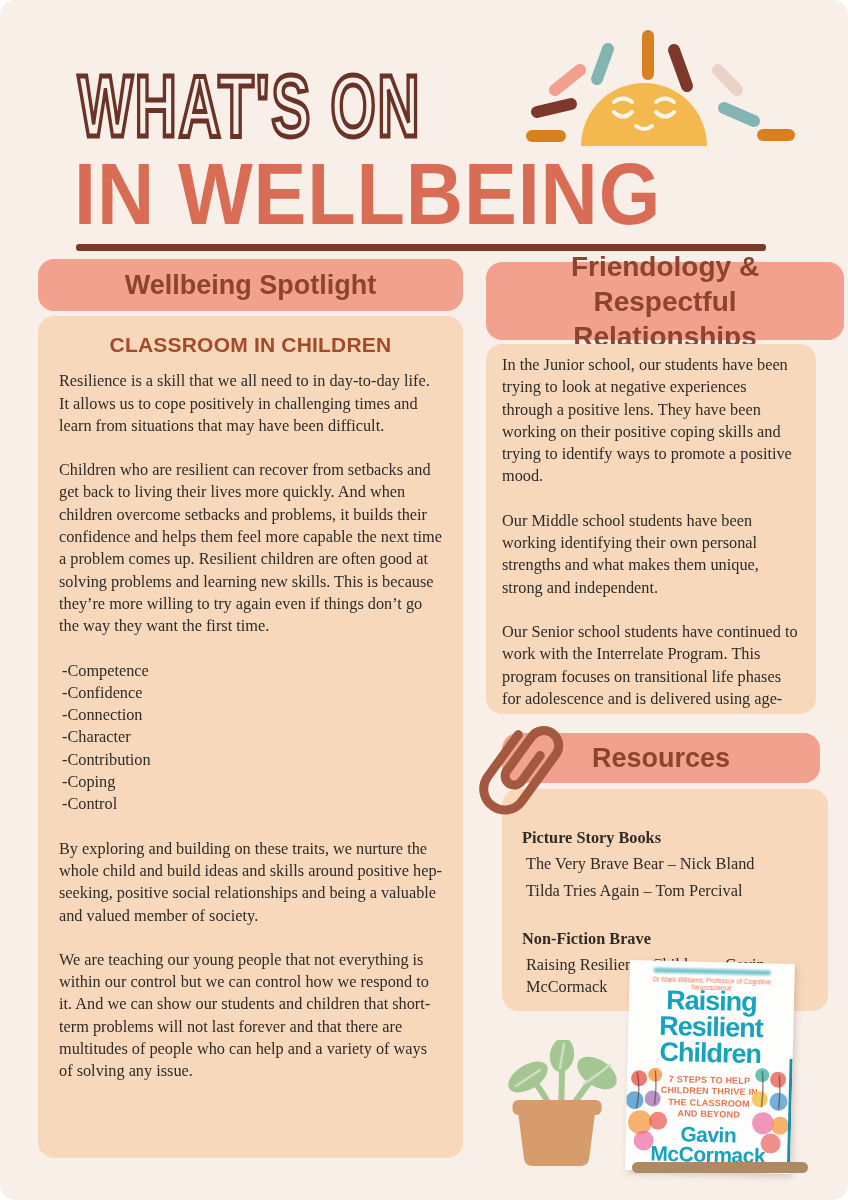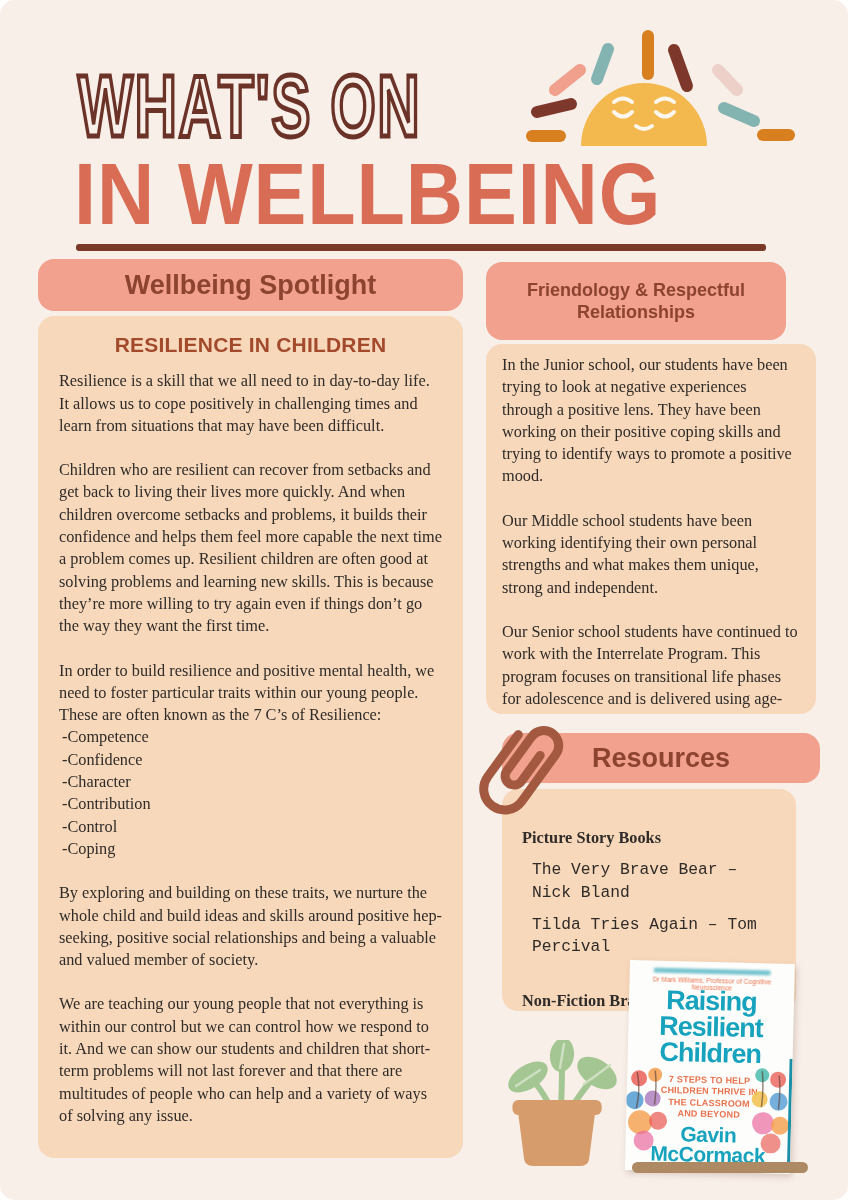--- a/index.html
+++ b/index.html
@@ -36,46 +36,46 @@
   .sun{position:absolute;left:522px;top:28px;width:275px;height:124px;}
 
   
   .pill{
     position:absolute;
     background:#F1A18D;border-radius:16px;
     display:flex;align-items:center;justify-content:center;
     color:#8C4330;font-weight:bold;text-align:center;
   }
   .pill-left{left:38px;top:259px;width:425px;height:52px;font-size:27px;}
-  .pill-right{left:486px;top:262px;width:300px;height:78px;font-size:18px;line-height:1.25;padding:0 14px;box-sizing:border-box;}
+  .pill-right{left:486px;top:262px;width:358px;height:78px;font-size:28px;line-height:1.25;padding:0 14px;box-sizing:border-box;}
   .pill-res{left:502px;top:733px;width:318px;height:50px;font-size:27px;text-align:right;}
 
   .content-box{
     position:absolute;
     background:#F8D8BB;border-radius:16px;
     box-sizing:border-box;
     font-family:"Liberation Serif", serif;
     color:#2E2B28;font-size:16.3px;line-height:22.3px;
     overflow:hidden;
   }
   .box-left{left:38px;top:316px;width:425px;height:842px;padding:14px 21px;}
   .box-right{left:486px;top:344px;width:330px;height:370px;padding:10px 16px;}
-  .box-res{left:502px;top:789px;width:294px;height:222px;padding:38px 20px 10px 20px;}
+  .box-res{left:502px;top:789px;width:326px;height:222px;padding:38px 20px 10px 20px;}
 
   .section-heading{
     font-family:"Liberation Sans", sans-serif;
     text-align:center;color:#A34A2C;font-weight:bold;
     font-size:21px;margin:4px 0 14px 0;letter-spacing:0.2px;
   }
   p.body{margin:0 0 22px 0;}
   p.body:last-child{margin-bottom:0;}
   .trait{margin:0;}
   .traits-wrap{margin:0 0 22px 3px;}
   .res-head{font-weight:bold;margin:0;}
-  .res-item{margin:10px;font-family:Liberation Mono, monospace;}
+  .res-item{margin:4px;}
   .res-gap{height:22px;}
 
   
   .paperclip{
     position:absolute;left:477px;top:708px;width:80px;height:118px;
     transform:rotate(36deg);transform-origin:center;
   }
 
   
   .plant{position:absolute;left:498px;top:1040px;width:132px;height:130px;}
@@ -151,31 +151,31 @@
     </g>
   </svg>
 
   <div class="divider"></div>
 
   <div class="pill pill-left">
     <span>Wellbeing Spotlight</span>
   </div>
 
   <div class="content-box box-left">
-    <div class="section-heading">RESILIENCE IN CHILDREN</div>
+    <div class="section-heading">CLASSROOM IN CHILDREN</div>
     <p class="body">Resilience is a skill that we all need to in day-to-day life. It allows us to cope positively in challenging times and learn from situations that may have been difficult.</p>
     <p class="body">Children who are resilient can recover from setbacks and get back to living their lives more quickly. And when children overcome setbacks and problems, it builds their confidence and helps them feel more capable the next time a problem comes up. Resilient children are often good at solving problems and learning new skills. This is because they’re more willing to try again even if things don’t go the way they want the first time.</p>
-    <p class="body" style="margin-bottom:0">In order to build resilience and positive mental health, we need to foster particular traits within our young people. These are often known as the 7 C’s of Resilience:</p>
     <div class="traits-wrap">
       <div class="trait">-Competence</div>
       <div class="trait">-Confidence</div>
+      <div class="trait">-Connection</div>
       <div class="trait">-Character</div>
       <div class="trait">-Contribution</div>
+      <div class="trait">-Coping</div>
       <div class="trait">-Control</div>
-      <div class="trait">-Coping</div>
     </div>
     <p class="body">By exploring and building on these traits, we nurture the whole child and build ideas and skills around positive hep-seeking, positive social relationships and being a valuable and valued member of society.</p>
     <p class="body">We are teaching our young people that not everything is within our control but we can control how we respond to it. And we can show our students and children that short-term problems will not last forever and that there are multitudes of people who can help and a variety of ways of solving any issue.</p>
   </div>
 
   <div class="pill pill-right">
     <span>Friendology &amp; Respectful Relationships</span>
   </div>
 
   <div class="content-box box-right">

